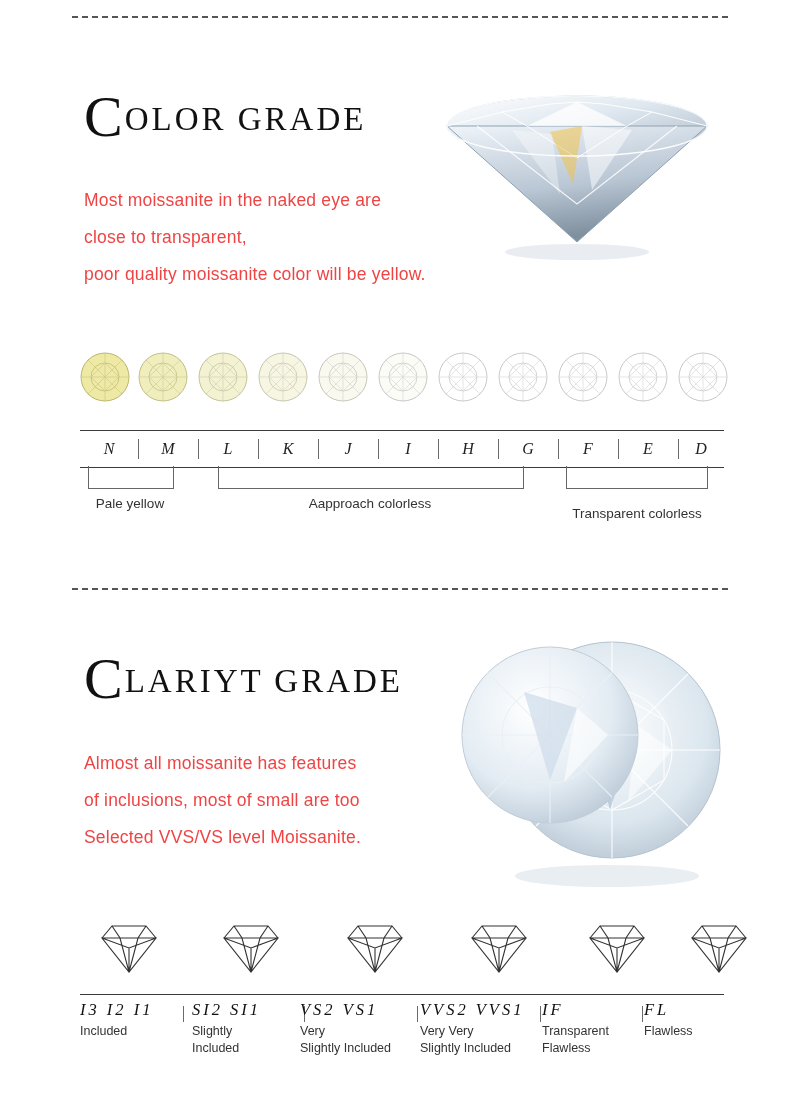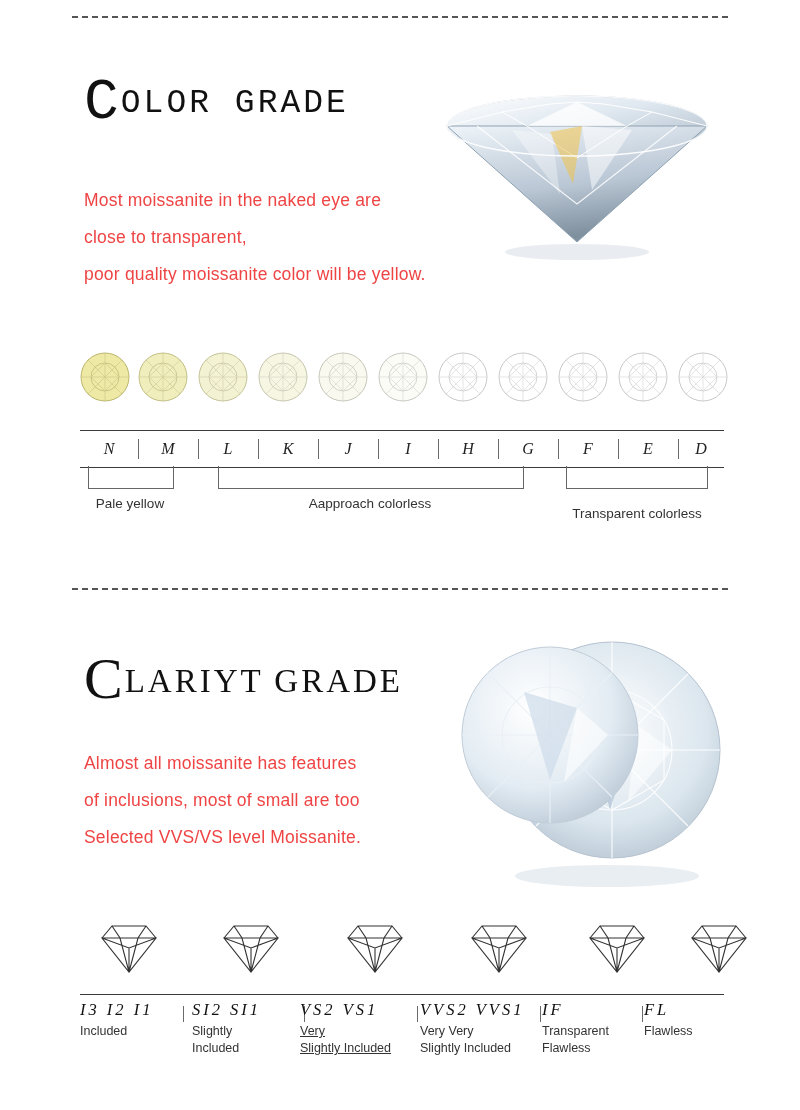--- a/index.html
+++ b/index.html
@@ -192,21 +192,21 @@
 </style>
 </head>
 <body>
 
 <div class="page">
 
   <div class="dashed-rule rule-top"></div>
 
   <div class="section">
 
-    <div class="heading" style="left:84px; top:74px;font-family:Liberation Mono, monospace;">
+    <div class="heading" style="left:84px; top:88px;">
       <span class="cap">C</span><span class="rest">OLOR GRADE</span>
     </div>
 
     <div class="body-text" style="left:84px; top:182px; width:420px;">
       <div>Most moissanite in the naked eye are</div>
       <div>close to transparent,</div>
       <div>poor quality moissanite color will be yellow.</div>
     </div>
 
     <svg class="gem-top" viewBox="0 0 290 190">
@@ -407,21 +407,21 @@
     </div>
 
     <div class="cl-group" style="left:192px; width:106px;">
       <div class="cl-codes">SI2   SI1</div>
       <div class="cl-desc" style="white-space:pre-line;">Slightly
 Included</div>
     </div>
 
     <div class="cl-group" style="left:300px; width:118px;">
       <div class="cl-codes">VS2  VS1</div>
-      <div class="cl-desc" style="white-space:pre-line;text-decoration:underline;">Very
+      <div class="cl-desc" style="white-space:pre-line;">Very
 Slightly Included</div>
     </div>
 
     <div class="cl-group" style="left:420px; width:120px;">
       <div class="cl-codes">VVS2  VVS1</div>
       <div class="cl-desc" style="white-space:pre-line;">Very Very
 Slightly Included</div>
     </div>
 
     <div class="cl-group" style="left:542px; width:100px;">

